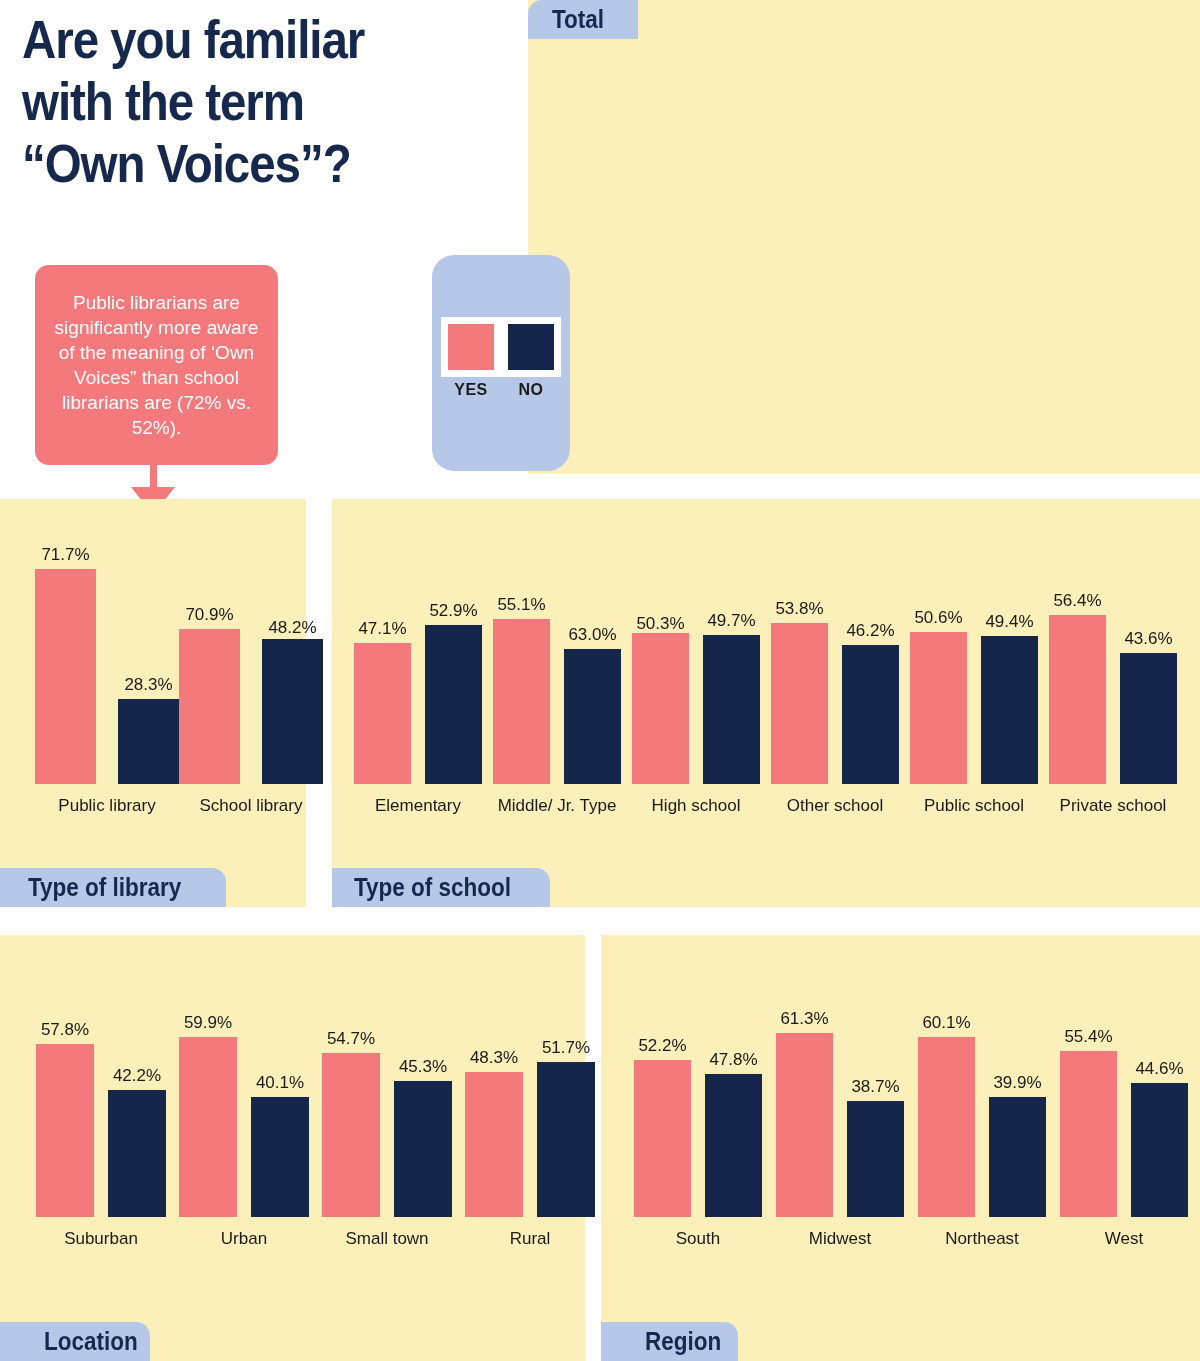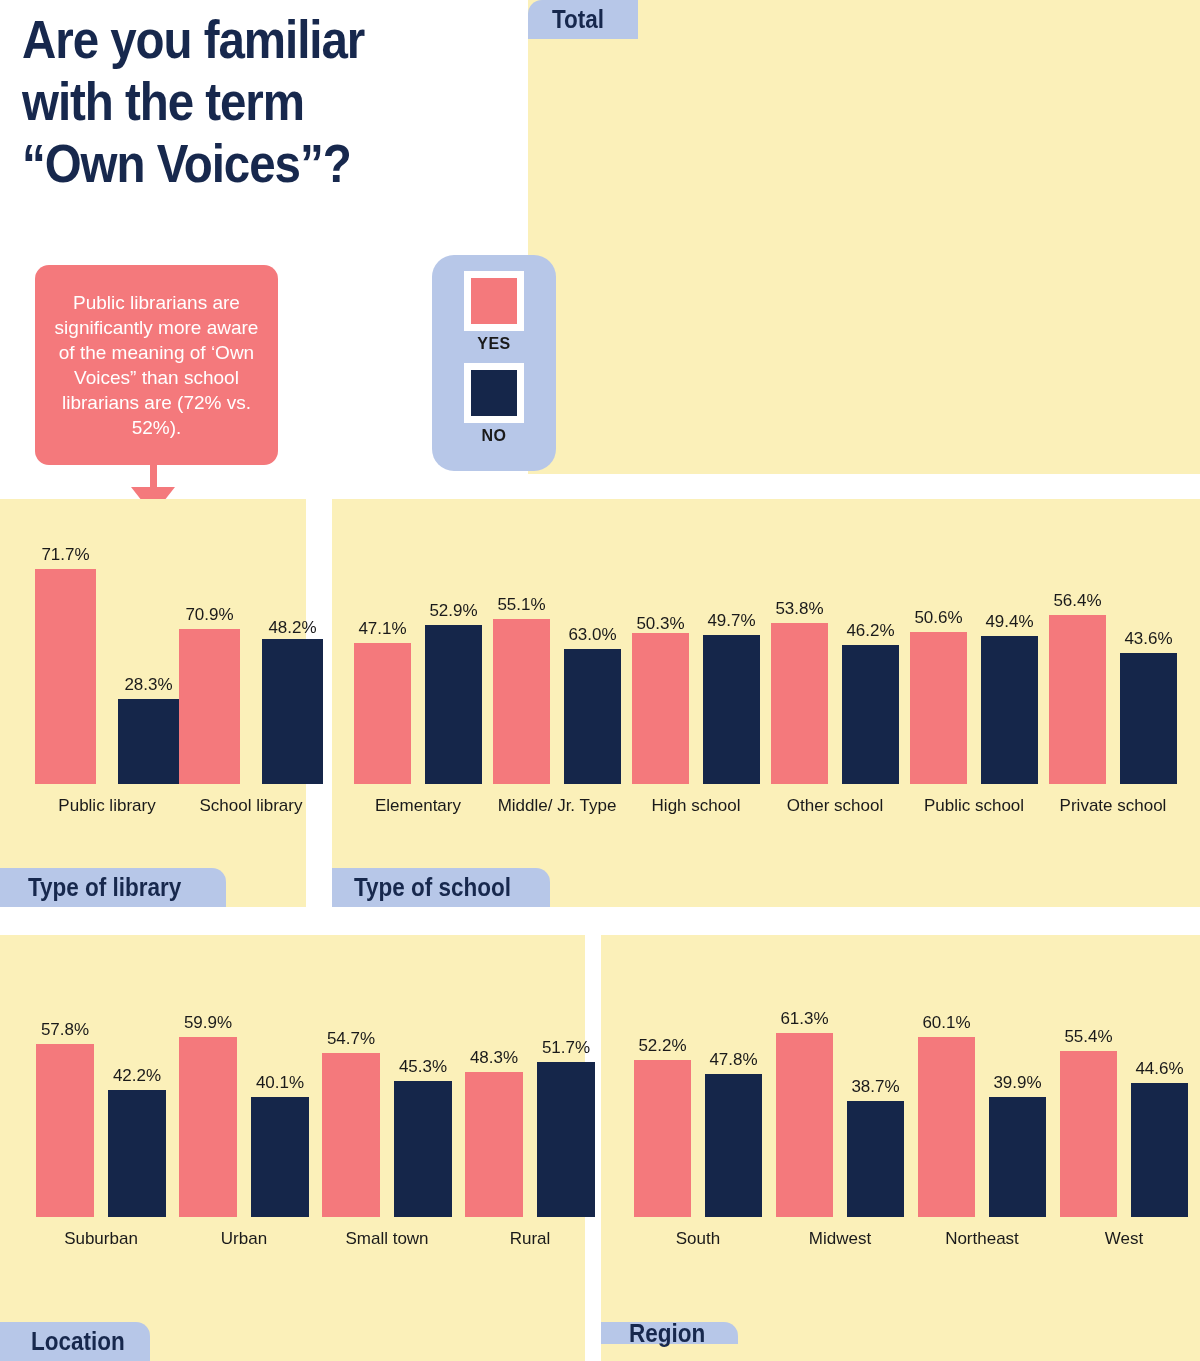--- a/index.html
+++ b/index.html
@@ -56,46 +56,46 @@
     transform-origin:left center;
   }
   .tab .tl{transform:scaleX(0.9);transform-origin:left center;white-space:nowrap;}
 
   
   #panel-total{left:528px;top:0px;width:672px;height:474px;border-radius:0 0 0 0;}
   #tab-total{left:528px;top:0px;width:110px;height:39px;border-radius:14px 0 0 0;padding-left:24px;}
 
   
   #legend{
-    position:absolute;left:432px;top:255px;width:124px;height:216px;
+    position:absolute;left:432px;top:255px;width:138px;height:216px;
     background:#b7c7e8;border-radius:22px;
-    display:flex;flex-direction:column;align-items:center;justify-content:center;
+    display:flex;flex-direction:row;align-items:center;justify-content:center;
   }
   .legend-item{display:flex;flex-direction:column;align-items:center;}
   .swatch-wrap{background:#ffffff;padding:7px;}
   .swatch{width:46px;height:46px;display:block;}
   .legend-lbl{
     font-weight:bold;font-size:16px;color:#1a1a1a;margin:4px 0 10px;
     letter-spacing:0.5px;
   }
 
   
   #pie-wrap{position:absolute;left:673px;top:22px;width:425px;height:425px;}
   
   #panel-library{left:0px;top:499px;width:306px;height:408px;}
   #tab-library{left:0px;top:868px;width:226px;height:39px;border-radius:0 14px 0 0;padding-left:28px;}
 
   #panel-school{left:332px;top:499px;width:868px;height:408px;}
   #tab-school{left:332px;top:868px;width:218px;height:39px;border-radius:0 14px 0 0;padding-left:22px;}
 
   #panel-location{left:0px;top:935px;width:585px;height:426px;}
-  #tab-location{left:0px;top:1322px;width:150px;height:39px;border-radius:0 14px 0 0;padding-left:31px;}
+  #tab-location{left:0px;top:1322px;width:150px;height:39px;border-radius:0 14px 0 0;padding-left:44px;}
 
   #panel-region{left:601px;top:935px;width:599px;height:426px;}
-  #tab-region{left:601px;top:1322px;width:137px;height:22px;border-radius:0 14px 0 0;padding-left:28px;}
+  #tab-region{left:601px;top:1322px;width:137px;height:39px;border-radius:0 14px 0 0;padding-left:44px;}
 
   
   .chart{position:absolute;}
   .bar{
     position:absolute;bottom:0;
     box-sizing:border-box;
   }
   .bar.yes{background:#f4797c;}
   .bar.no{background:#15264a;}
   .vlabel{

